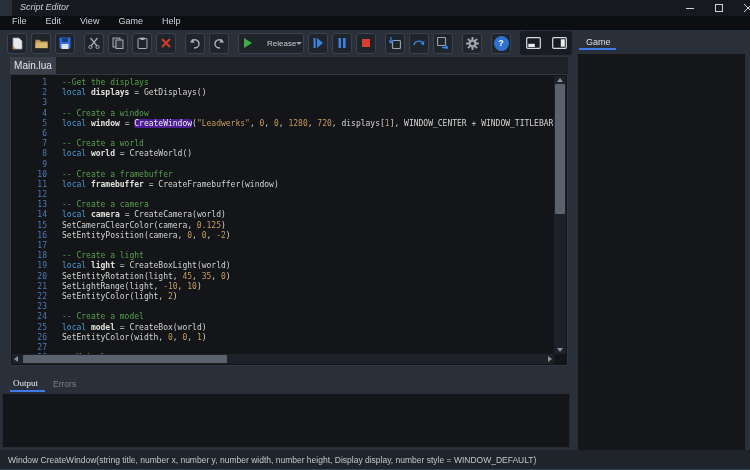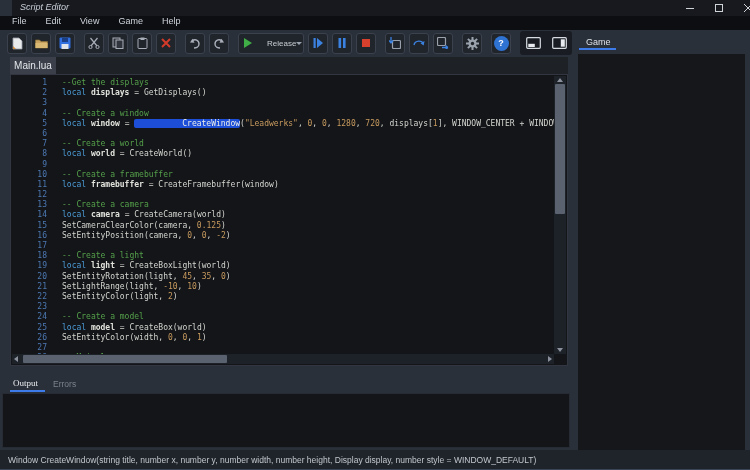--- a/index.html
+++ b/index.html
@@ -41,21 +41,21 @@
     font-size:10px;display:flex;align-items:center;justify-content:center;}
   .editor{position:absolute;left:10px;top:74px;width:558px;height:292px;background:#131519;
     border:1px solid #313640;box-sizing:border-box;}
   .code{position:absolute;left:0;top:0;right:13px;bottom:10px;overflow:hidden;padding-top:3px;
     font-family:"DejaVu Sans Mono",monospace;font-size:8px;line-height:10.2px;}
   .line{display:flex;white-space:pre;height:10.2px;}
   .ln{width:36px;text-align:right;padding-right:8px;color:#4d79b4;flex:none;}
   .lc{margin-left:7px;}
   .cm{color:#55a04a}.kw{color:#4b9bd6}.vr{color:#e2e3dc;font-weight:bold}
   .tx{color:#d4d5cf}.st{color:#c89a5e}.nm{color:#c89a5e}
-  .sel{background:#1d4ed8;color:#eceee8;border-radius:2px;padding-left:48px;}
+  .sel{background:#4c1d95;color:#eceee8;border-radius:2px;}
   
   .vscroll{position:absolute;right:1px;top:1px;width:12px;bottom:11px;background:#1d2128;}
   .v-thumb{position:absolute;top:8px;left:1px;right:1px;height:130px;background:#5a6270;border-radius:1px;}
   .arr{position:absolute;width:0;height:0;}
   .v-up{left:3px;top:2px;border-left:3px solid transparent;border-right:3px solid transparent;border-bottom:4px solid #8a919c;}
   .v-down{left:3px;bottom:2px;border-left:3px solid transparent;border-right:3px solid transparent;border-top:4px solid #8a919c;}
   .hscroll{position:absolute;left:1px;right:13px;bottom:1px;height:10px;background:#1d2128;}
   .h-thumb{position:absolute;left:11px;width:204px;top:1px;bottom:1px;background:#5a6270;border-radius:1px;}
   .h-left{left:2px;top:2px;border-top:3px solid transparent;border-bottom:3px solid transparent;border-right:4px solid #8a919c;}
   .h-right{right:2px;top:2px;border-top:3px solid transparent;border-bottom:3px solid transparent;border-left:4px solid #8a919c;}

